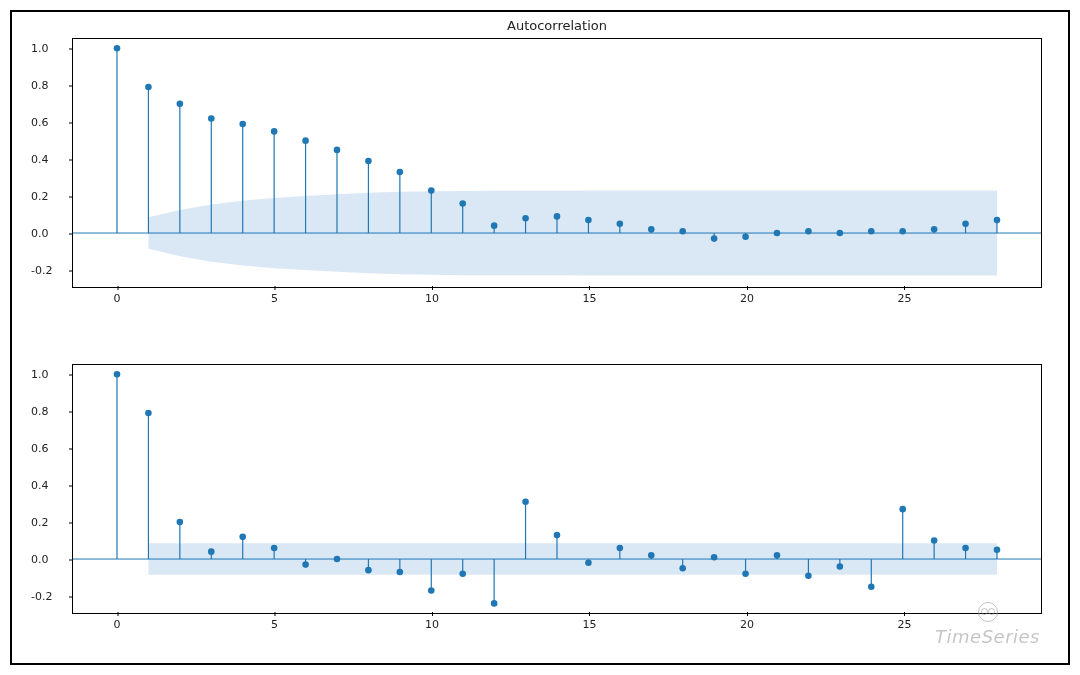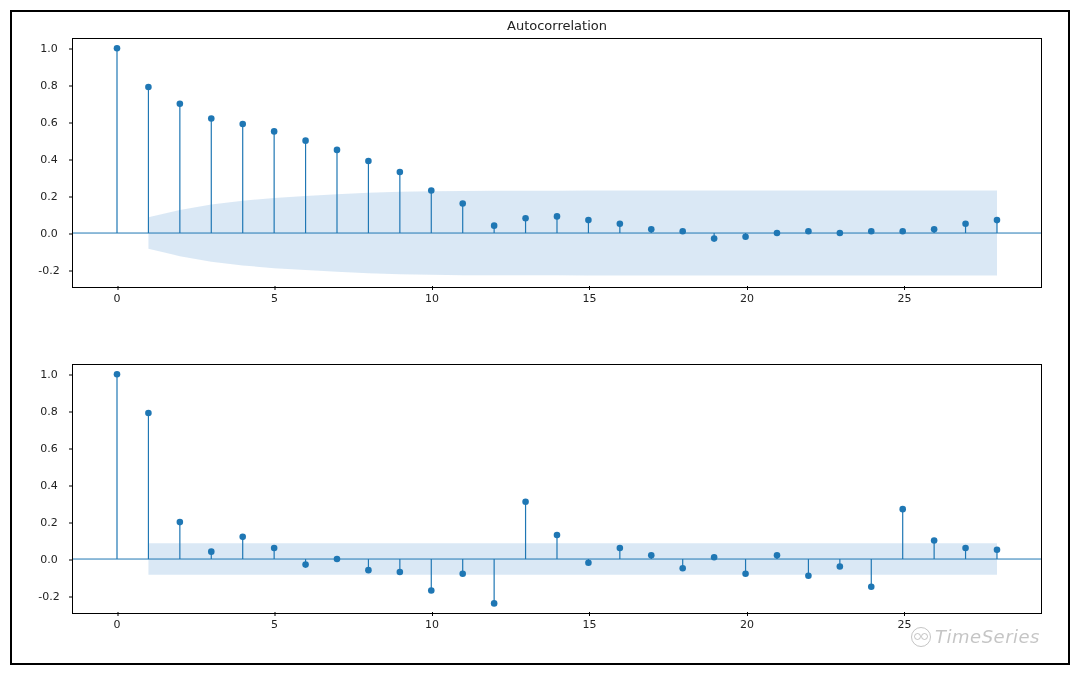--- a/index.html
+++ b/index.html
@@ -45,21 +45,21 @@
     position: absolute;
     inset: 0;
     border: 1px solid #000;
     box-sizing: border-box;
     overflow: visible;
   }
   .ytick {
     position: absolute;
     left: -42px;
     width: 36px;
-    text-align: center;
+    text-align: left;
     font-size: 11px;
     transform: translateY(-50%);
   }
   .ytick .tick {
     position: absolute;
     right: -6px;
     top: 50%;
     width: 4px;
     height: 1px;
     background: #000;
@@ -105,20 +105,21 @@
     right: 28px;
     bottom: 16px;
     font-size: 18px;
     color: rgba(150,150,150,0.55);
     font-style: italic;
     letter-spacing: 0.5px;
     pointer-events: none;
     display: flex;
     align-items: center;
     gap: 4px;
+    flex-direction: column;
   }
   .watermark .wm-icon {
     width: 18px; height: 18px;
     border: 1.5px solid rgba(150,150,150,0.55);
     border-radius: 50%;
     position: relative;
   }
   .watermark .wm-icon::before,
   .watermark .wm-icon::after {
     content: "";

